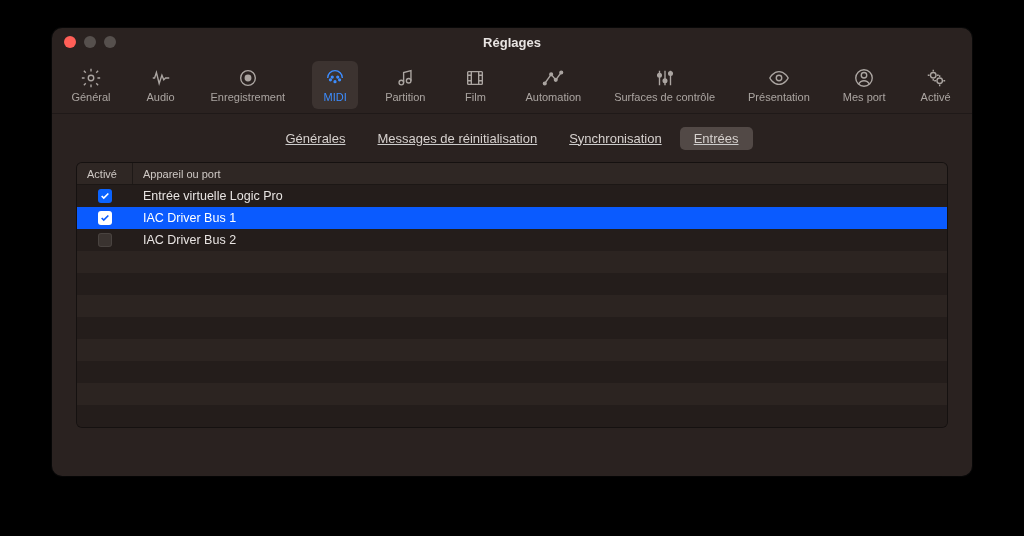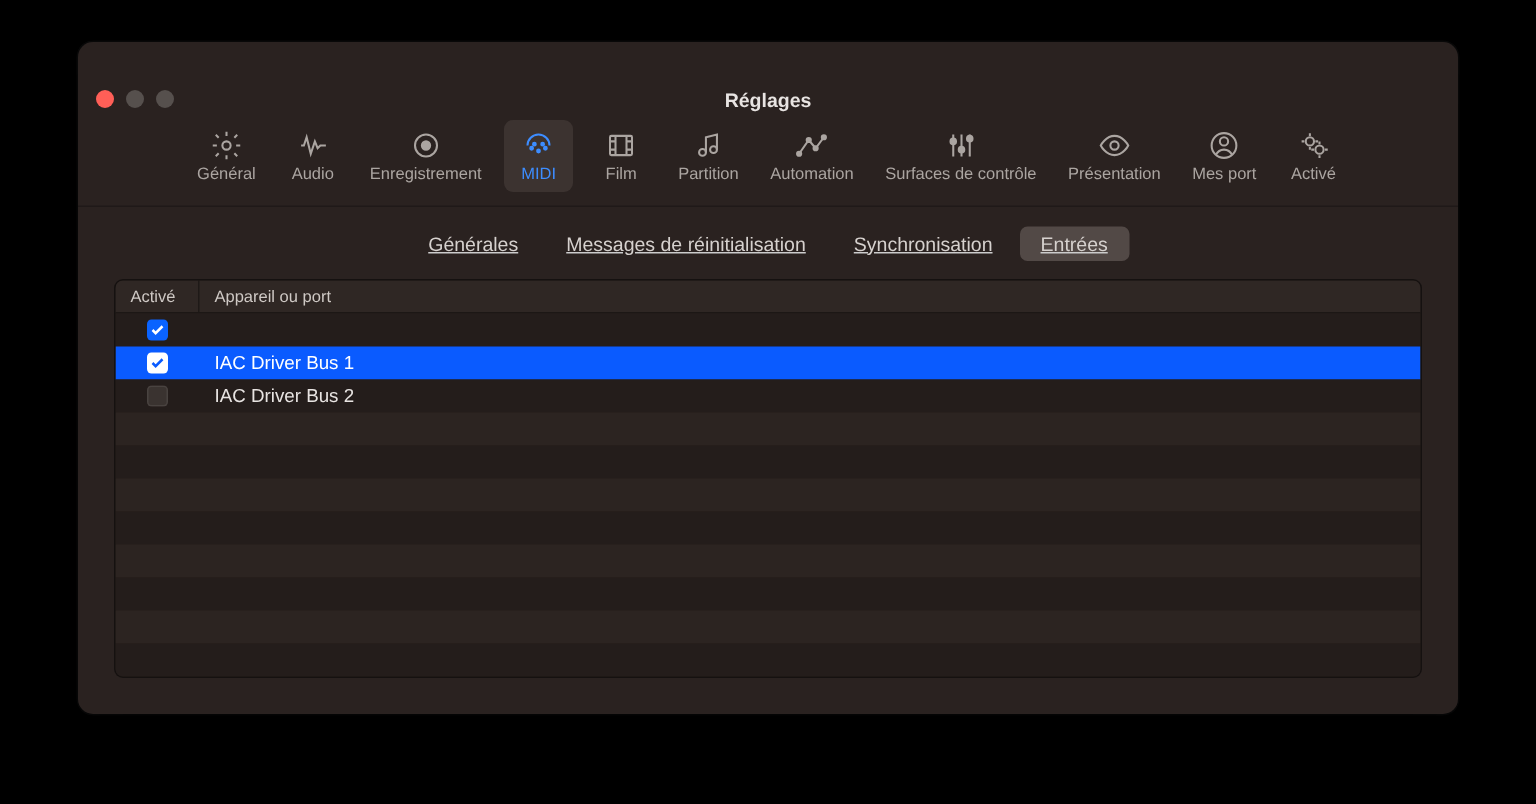--- a/index.html
+++ b/index.html
@@ -21,21 +21,20 @@
     background: #2a2220;
     border-radius: 10px;
     box-shadow: 0 20px 60px rgba(0,0,0,0.8), 0 0 0 1px rgba(255,255,255,0.04);
     overflow: hidden;
   }
   .titlebar {
     height: 28px;
     display: flex;
     align-items: center;
     position: relative;
-    margin-top: 24px;
   }
   .traffic-lights {
     position: absolute;
     left: 12px;
     top: 8px;
     display: flex;
     gap: 8px;
   }
   .tl { width: 12px; height: 12px; border-radius: 50%; }
   .tl.red { background: #ff5f57; }
@@ -44,22 +43,22 @@
     flex: 1;
     text-align: center;
     font-weight: 600;
     color: #e8e4e2;
     font-size: 13px;
   }
   .toolbar {
     height: 58px;
     display: flex;
     justify-content: center;
-    align-items: flex-start;
-    gap: 9px;
+    align-items: center;
+    gap: 21px;
     border-bottom: 1px solid rgba(0,0,0,0.25);
     padding: 0 8px;
   }
   .tool {
     display: flex;
     flex-direction: column;
     align-items: center;
     justify-content: center;
     min-width: 46px;
     height: 48px;
@@ -201,35 +200,35 @@
             <circle cx="17" cy="14" r="1" fill="currentColor"></circle>
             <circle cx="9" cy="11" r="1" fill="currentColor"></circle>
             <circle cx="15" cy="11" r="1" fill="currentColor"></circle>
           </svg>
         </span>
         <span class="label">MIDI</span>
       </div>
       <div class="tool">
         <span class="icon">
           <svg viewBox="0 0 24 24">
-            <rect x="4" y="5" width="16" height="14" rx="1"></rect>
-            <path d="M8 5v14M16 5v14M4 9h4M4 15h4M16 9h4M16 15h4"></path>
-          </svg>
-        </span>
-        <span class="label">Film</span>
-      </div>
-      <div class="tool">
-        <span class="icon">
-          <svg viewBox="0 0 24 24">
             <circle cx="8" cy="17" r="2.5"></circle>
             <circle cx="16" cy="15" r="2.5"></circle>
             <path d="M10.5 17V6l8-2v11"></path>
           </svg>
         </span>
         <span class="label">Partition</span>
+      </div>
+      <div class="tool">
+        <span class="icon">
+          <svg viewBox="0 0 24 24">
+            <rect x="4" y="5" width="16" height="14" rx="1"></rect>
+            <path d="M8 5v14M16 5v14M4 9h4M4 15h4M16 9h4M16 15h4"></path>
+          </svg>
+        </span>
+        <span class="label">Film</span>
       </div>
       <div class="tool">
         <span class="icon">
           <svg viewBox="0 0 24 24">
             <path d="M3 18l7-10 5 6 6-8"></path>
             <circle cx="3" cy="18" r="1.5" fill="currentColor"></circle>
             <circle cx="10" cy="8" r="1.5" fill="currentColor"></circle>
             <circle cx="15" cy="14" r="1.5" fill="currentColor"></circle>
             <circle cx="21" cy="6" r="1.5" fill="currentColor"></circle>
           </svg>
@@ -294,20 +293,21 @@
     </div>
     <div class="list-body" id="list-body">
         <div class="row">
           <div class="cell-check">
             <div class="chk checked">
               <svg viewBox="0 0 12 12">
                 <path d="M2 6l2.5 2.5L10 3"></path>
               </svg>
             </div>
           </div>
+          <div class="cell-dev">Entrée virtuelle Logic Pro</div>
         </div>
         <div class="row selected">
           <div class="cell-check">
             <div class="chk checked sel">
               <svg viewBox="0 0 12 12">
                 <path d="M2 6l2.5 2.5L10 3"></path>
               </svg>
             </div>
           </div>
           <div class="cell-dev">IAC Driver Bus 1</div>

